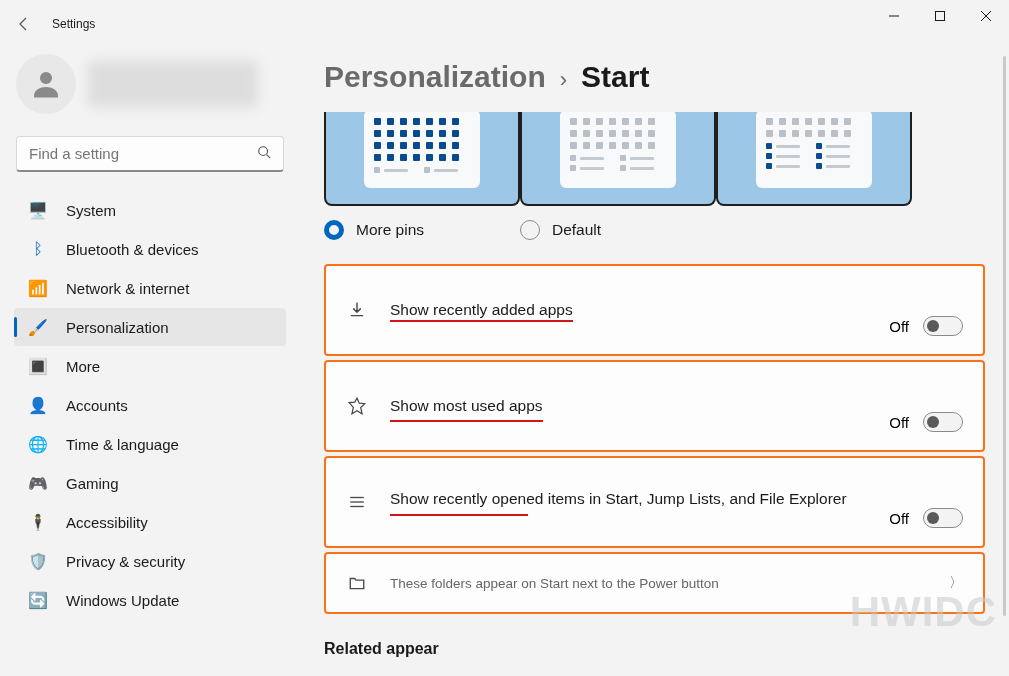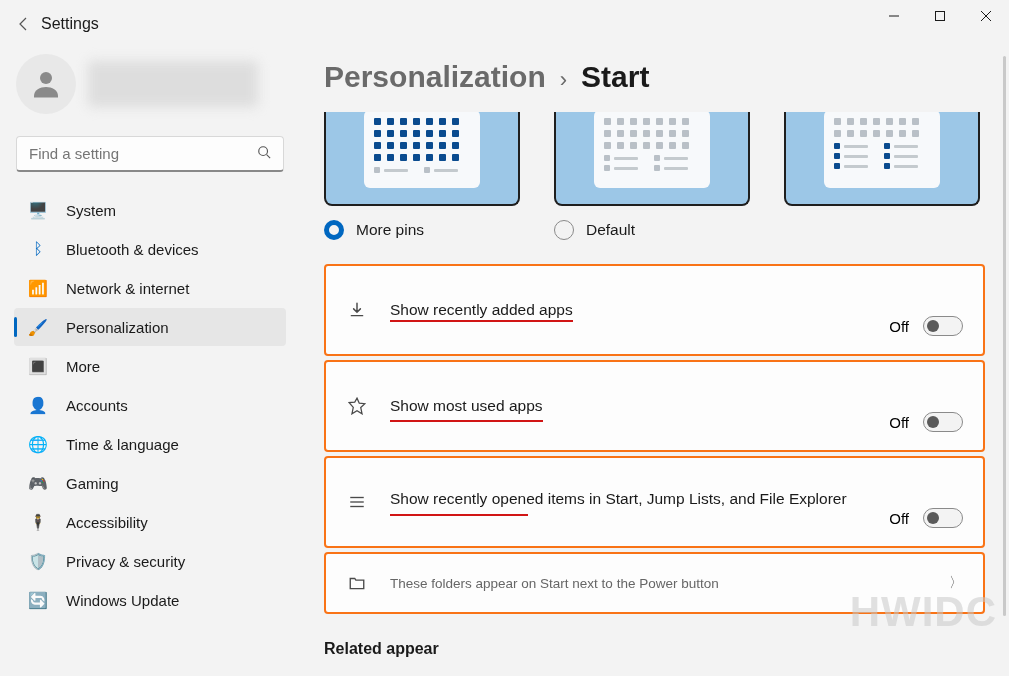--- a/index.html
+++ b/index.html
@@ -1,20 +1,20 @@
 <!DOCTYPE html>
 <html><head>
 <meta charset="utf-8">
 <style>
 * { margin: 0; padding: 0; box-sizing: border-box; font-family: "Segoe UI", Tahoma, sans-serif; }
 body { background: #f3f3f3; width: 1009px; height: 676px; overflow: hidden; position: relative; }
 
 .titlebar { height: 48px; display: flex; align-items: center; padding-left: 14px; }
 .back-icon { width: 20px; height: 20px; display: flex; align-items: center; justify-content: center; cursor: pointer; color: #555; }
-.app-title { margin-left: 7px; font-size: 16px; color: #1a1a1a; }
+.app-title { margin-left: 18px; font-size: 12px; color: #1a1a1a; }
 .window-controls { position: absolute; top: 0; right: 0; display: flex; }
 .win-ctrl { width: 46px; height: 32px; display: flex; align-items: center; justify-content: center; cursor: pointer; }
 
 .layout { display: flex; height: calc(100% - 48px); }
 .sidebar { width: 300px; padding: 0 10px; }
 .profile { display: flex; align-items: center; padding: 6px; margin-bottom: 16px; }
 .avatar { width: 60px; height: 60px; border-radius: 50%; background: #e8e8e8; display: flex; align-items: center; justify-content: center; flex-shrink: 0; }
 .avatar svg { fill: #8a8a8a; }
 .profile-text { margin-left: 12px; filter: blur(6px); background: #ddd; width: 170px; height: 46px; border-radius: 4px; }
 
@@ -27,21 +27,21 @@
 .nav-item.active { background: #e6e6e6; position: relative; }
 .nav-item.active::before { content: ""; position: absolute; left: 0px; top: 9px; bottom: 9px; width: 3px; background: #0067c0; border-radius: 2px; }
 .nav-icon { width: 20px; height: 20px; margin-right: 18px; display: flex; align-items: center; justify-content: center; font-size: 16px; }
 
 .content { flex: 1; padding: 12px 24px 0 24px; overflow-y: auto; position: relative; }
 .breadcrumb { display: flex; align-items: baseline; gap: 14px; margin-bottom: 18px; }
 .bc-parent { font-size: 30px; font-weight: 600; color: #6a6a6a; cursor: pointer; }
 .bc-sep { font-size: 22px; color: #6a6a6a; }
 .bc-current { font-size: 30px; font-weight: 600; color: #1a1a1a; }
 
-.layout-options { display: flex; gap: 34px; margin-bottom: 24px; }
+.layout-options { display: flex; margin-bottom: 24px; }
 .layout-opt { display: flex; flex-direction: column; }
 .preview { width: 196px; height: 94px; background: #9cc7e7; border: 2px solid #1f1f1f; border-top: 0; border-radius: 0 0 8px 8px; display: flex; align-items: flex-start; justify-content: center; overflow: hidden; }
 .preview-inner { width: 116px; height: 78px; background: #f7f9fb; border-radius: 6px; margin-top: -2px; padding: 8px 10px; }
 .dot-row { display: flex; gap: 6px; margin-bottom: 5px; }
 .dot { width: 7px; height: 7px; background: #0a4b8f; border-radius: 1px; }
 .gdot { width: 7px; height: 7px; background: #b9c0c7; border-radius: 1px; }
 .line-row { display: flex; align-items: center; gap: 4px; margin-bottom: 4px; }
 .line-dot { width: 6px; height: 6px; background: #0a4b8f; border-radius: 1px; }
 .gldot { width: 6px; height: 6px; background: #b9c0c7; border-radius: 1px; }
 .gline { width: 24px; height: 3px; background: #c4cace; border-radius: 1px; }

